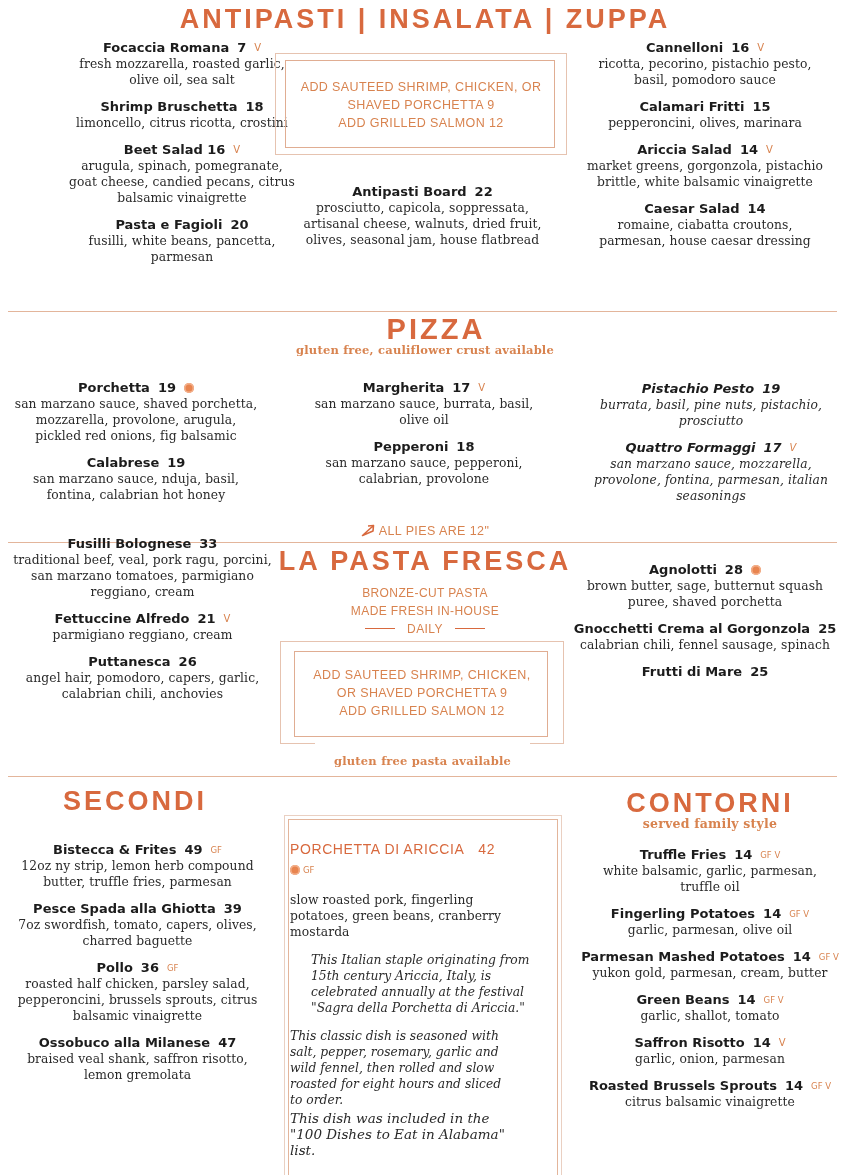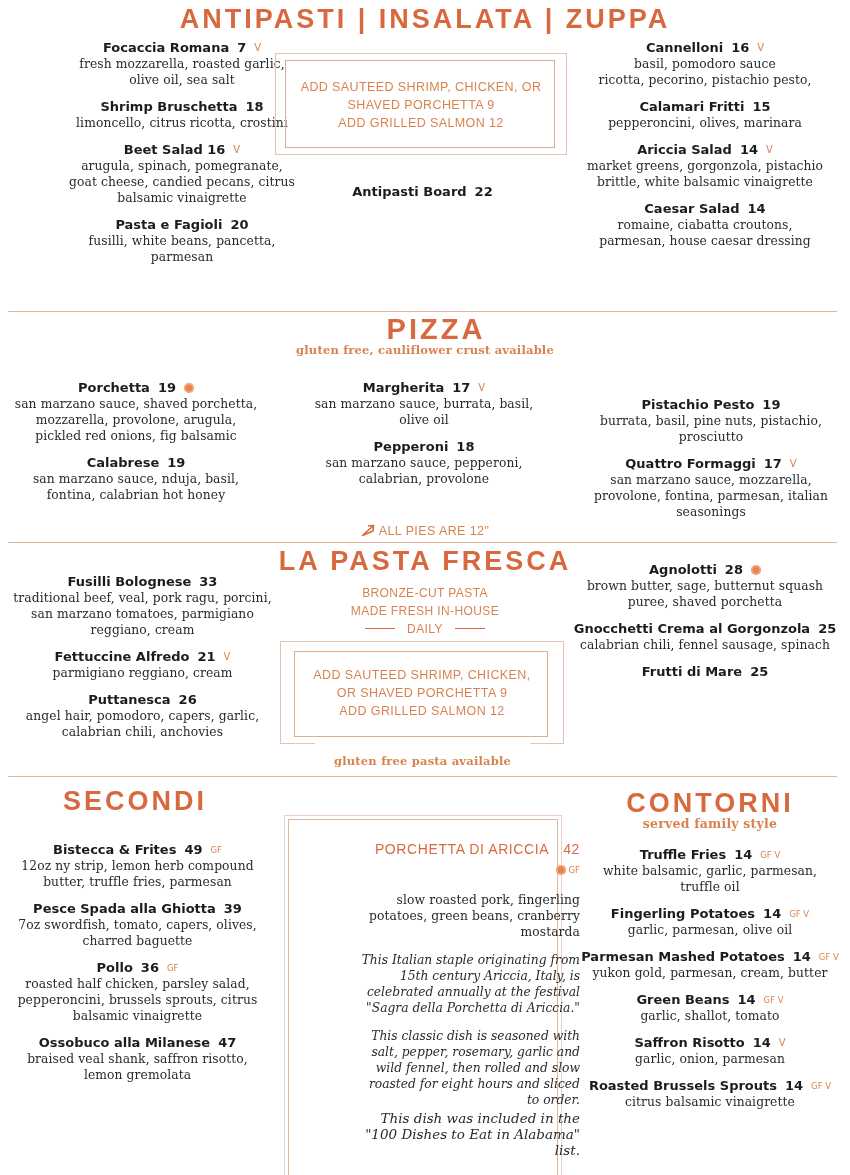--- a/index.html
+++ b/index.html
@@ -66,28 +66,33 @@
 <div class="box-inner" style="left:285px; top:60px; width:268px; height:86px;"></div>
 <div class="abs addon" style="left:275px; width:292px; top:78px;">
   <div>ADD SAUTEED SHRIMP, CHICKEN, OR</div>
   <div>SHAVED PORCHETTA   9</div>
   <div>ADD GRILLED SALMON   12</div>
 </div>
 
 <div class="col" style="left:280px; width:285px; top:184px;">
     <div class="item">
       <div class="name"><span>Antipasti Board</span><span class="price">22</span></div>
+      <div class="desc">
+        <div>prosciutto, capicola, soppressata,</div>
+        <div>artisanal cheese, walnuts, dried fruit,</div>
+        <div>olives, seasonal jam, house flatbread</div>
+      </div>
     </div>
   </div>
 <div class="col" style="left:575px; width:260px; top:40px;">
     <div class="item">
       <div class="name"><span>Cannelloni</span><span class="price">16</span><span class="tag vtag">V</span></div>
       <div class="desc">
+        <div>ricotta, pecorino, pistachio pesto,</div>
         <div>basil, pomodoro sauce</div>
-        <div>ricotta, pecorino, pistachio pesto,</div>
       </div>
     </div>
     <div class="item">
       <div class="name"><span>Calamari Fritti</span><span class="price">15</span></div>
       <div class="desc">
         <div>pepperoncini, olives, marinara</div>
       </div>
     </div>
     <div class="item">
       <div class="name"><span>Ariccia Salad</span><span class="price">14</span><span class="tag vtag">V</span></div>
@@ -136,21 +141,21 @@
       </div>
     </div>
     <div class="item">
       <div class="name"><span>Pepperoni</span><span class="price">18</span></div>
       <div class="desc">
         <div>san marzano sauce, pepperoni,</div>
         <div>calabrian, provolone</div>
       </div>
     </div>
   </div>
-<div class="col" style="left:580px; width:262px; top:397px;">
+<div class="col" style="left:580px; width:262px; top:381px;font-style:italic;">
     <div class="item">
       <div class="name"><span>Pistachio Pesto</span><span class="price">19</span></div>
       <div class="desc">
         <div>burrata, basil, pine nuts, pistachio,</div>
         <div>prosciutto</div>
       </div>
     </div>
     <div class="item">
       <div class="name"><span>Quattro Formaggi</span><span class="price">17</span><span class="tag vtag">V</span></div>
       <div class="desc">
@@ -176,21 +181,21 @@
 <div class="abs addon" style="left:280px; width:290px; top:584px; font-size:12px;">
   <div>BRONZE-CUT PASTA</div>
   <div>MADE FRESH IN-HOUSE</div>
   <div>
     <span style="display:inline-block; width:30px; border-top:1.5px solid #d8693e; vertical-align:4px;"></span>
     <span style="margin:0 8px;">DAILY</span>
     <span style="display:inline-block; width:30px; border-top:1.5px solid #d8693e; vertical-align:4px;"></span>
   </div>
 </div>
 
-<div class="col" style="left:0; width:285px; top:574px;">
+<div class="col" style="left:0; width:285px; top:536px;">
     <div class="item">
       <div class="name"><span>Fusilli Bolognese</span><span class="price">33</span></div>
       <div class="desc">
         <div>traditional beef, veal, pork ragu, porcini,</div>
         <div>san marzano tomatoes, parmigiano</div>
         <div>reggiano, cream</div>
       </div>
     </div>
     <div class="item">
       <div class="name"><span>Fettuccine Alfredo</span><span class="price">21</span><span class="tag vtag">V</span></div>
@@ -267,21 +272,21 @@
       <div class="name"><span>Ossobuco alla Milanese</span><span class="price">47</span></div>
       <div class="desc">
         <div>braised veal shank, saffron risotto,</div>
         <div>lemon gremolata</div>
       </div>
     </div>
   </div>
 
 <div class="abs" style="left:284px; top:815px; width:276px; height:380px; border:1.5px solid #ead0c2;"></div>
 <div class="abs" style="left:288px; top:819px; width:268px; height:380px; border:1px solid #e3b59b;"></div>
-<div class="abs" style="left:290px; width:290px; top:841px; text-align:right;">
+<div class="abs" style="left:290px; width:290px; top:841px; text-align:left;">
   <div style="font-family:'Liberation Sans',sans-serif; font-size:14px; color:#d8693e; letter-spacing:0.6px;">
     <span>PORCHETTA DI ARICCIA</span><span style="margin-left:14px;">42</span>
   </div>
   <div style="margin-top:2px;">
     <span class="star" style="margin-left:0;"></span><span class="tag" style="margin-left:3px;">GF</span>
   </div>
   <div class="desc" style="margin-top:14px;">
       <div>slow roasted pork, fingerling</div>
       <div>potatoes, green beans, cranberry</div>
       <div>mostarda</div>

